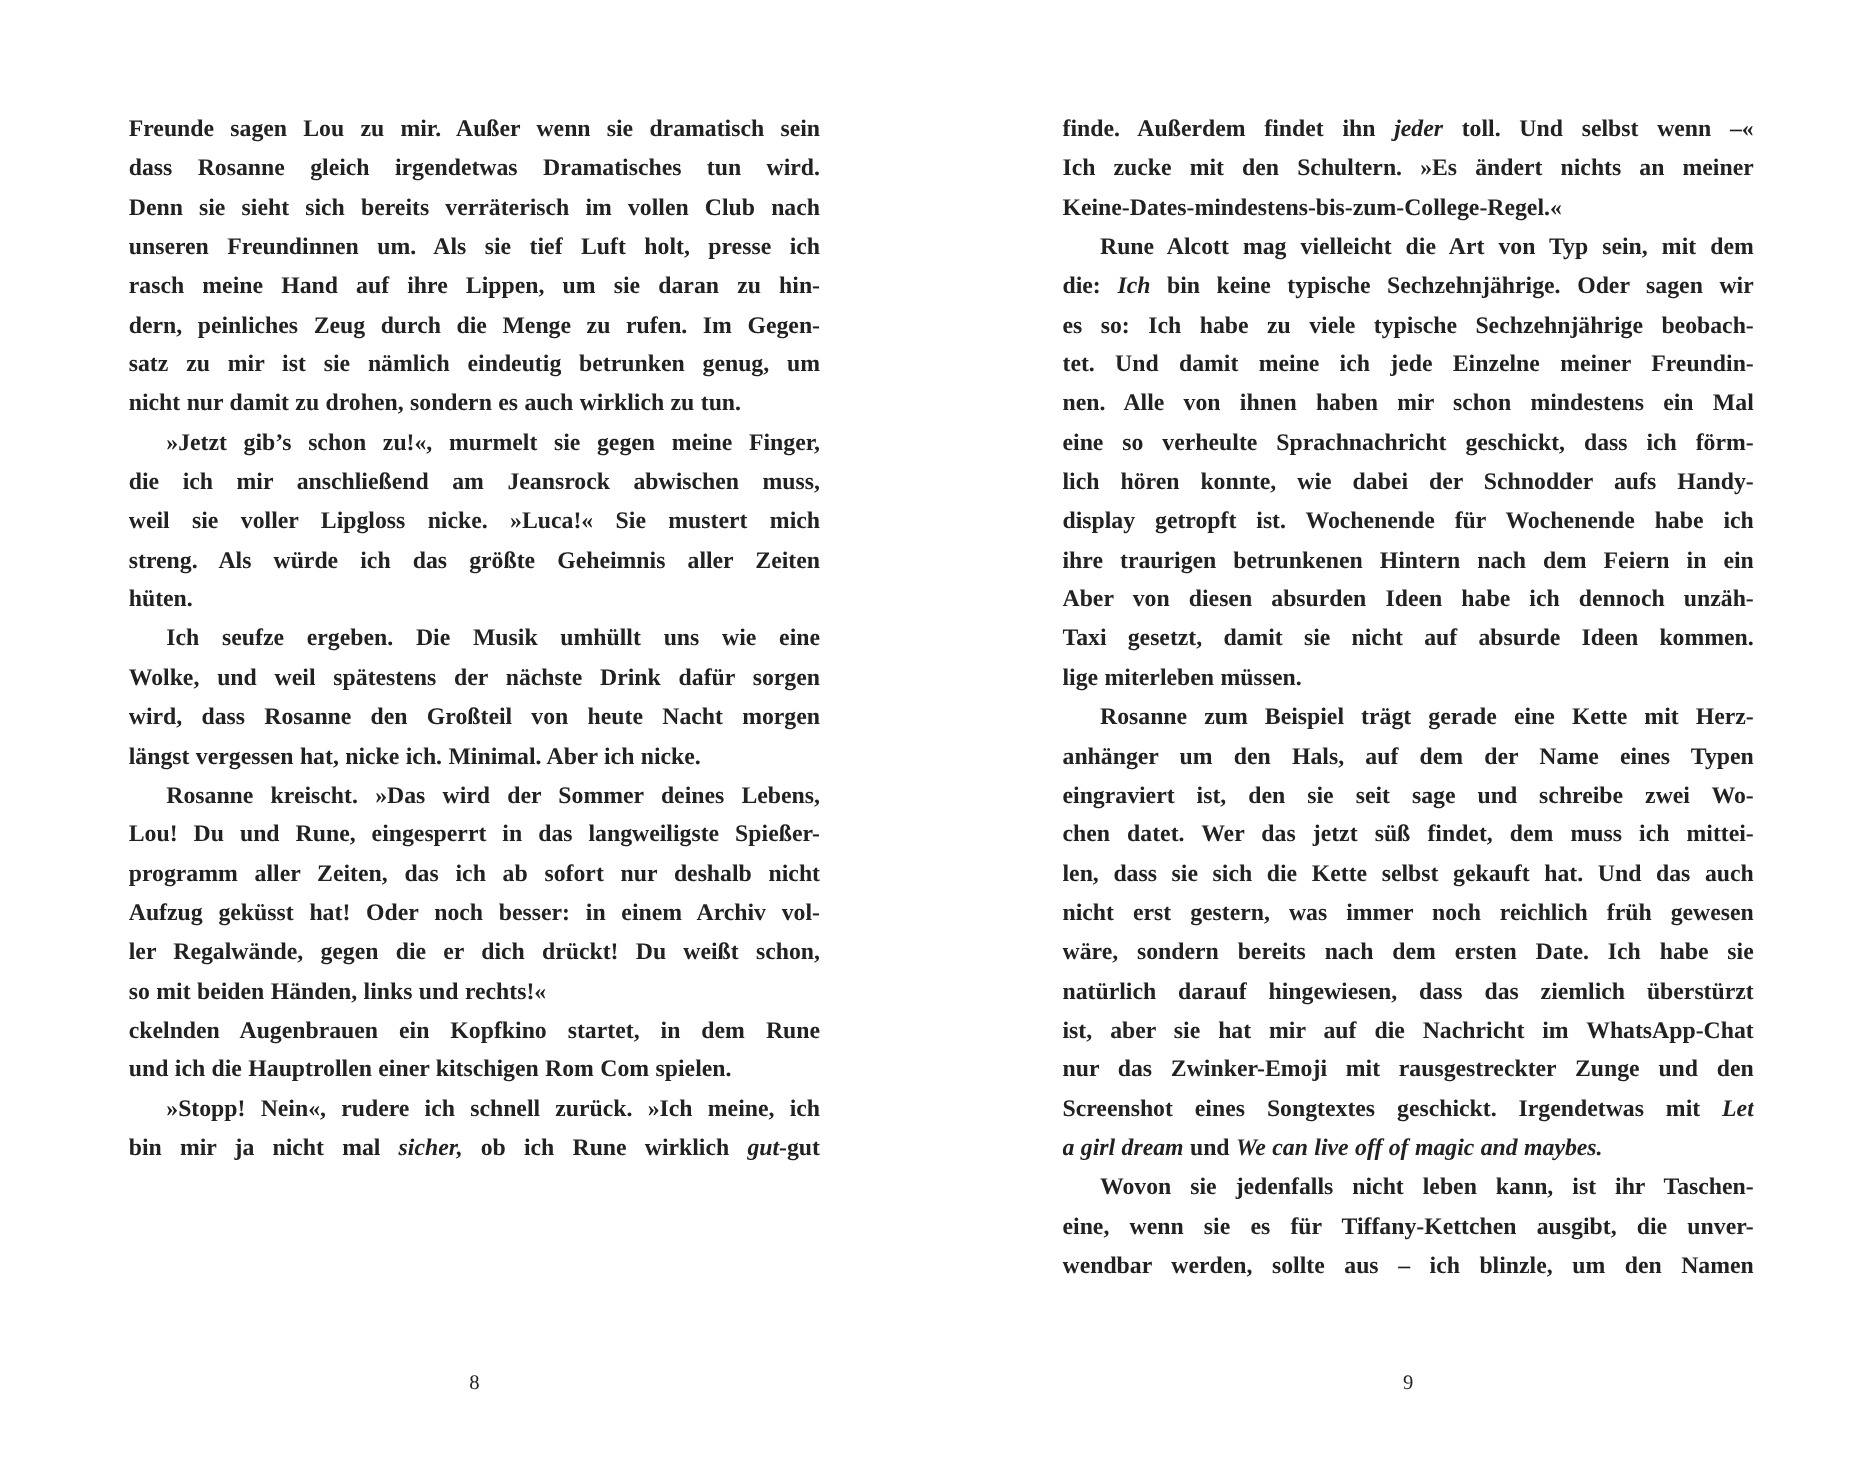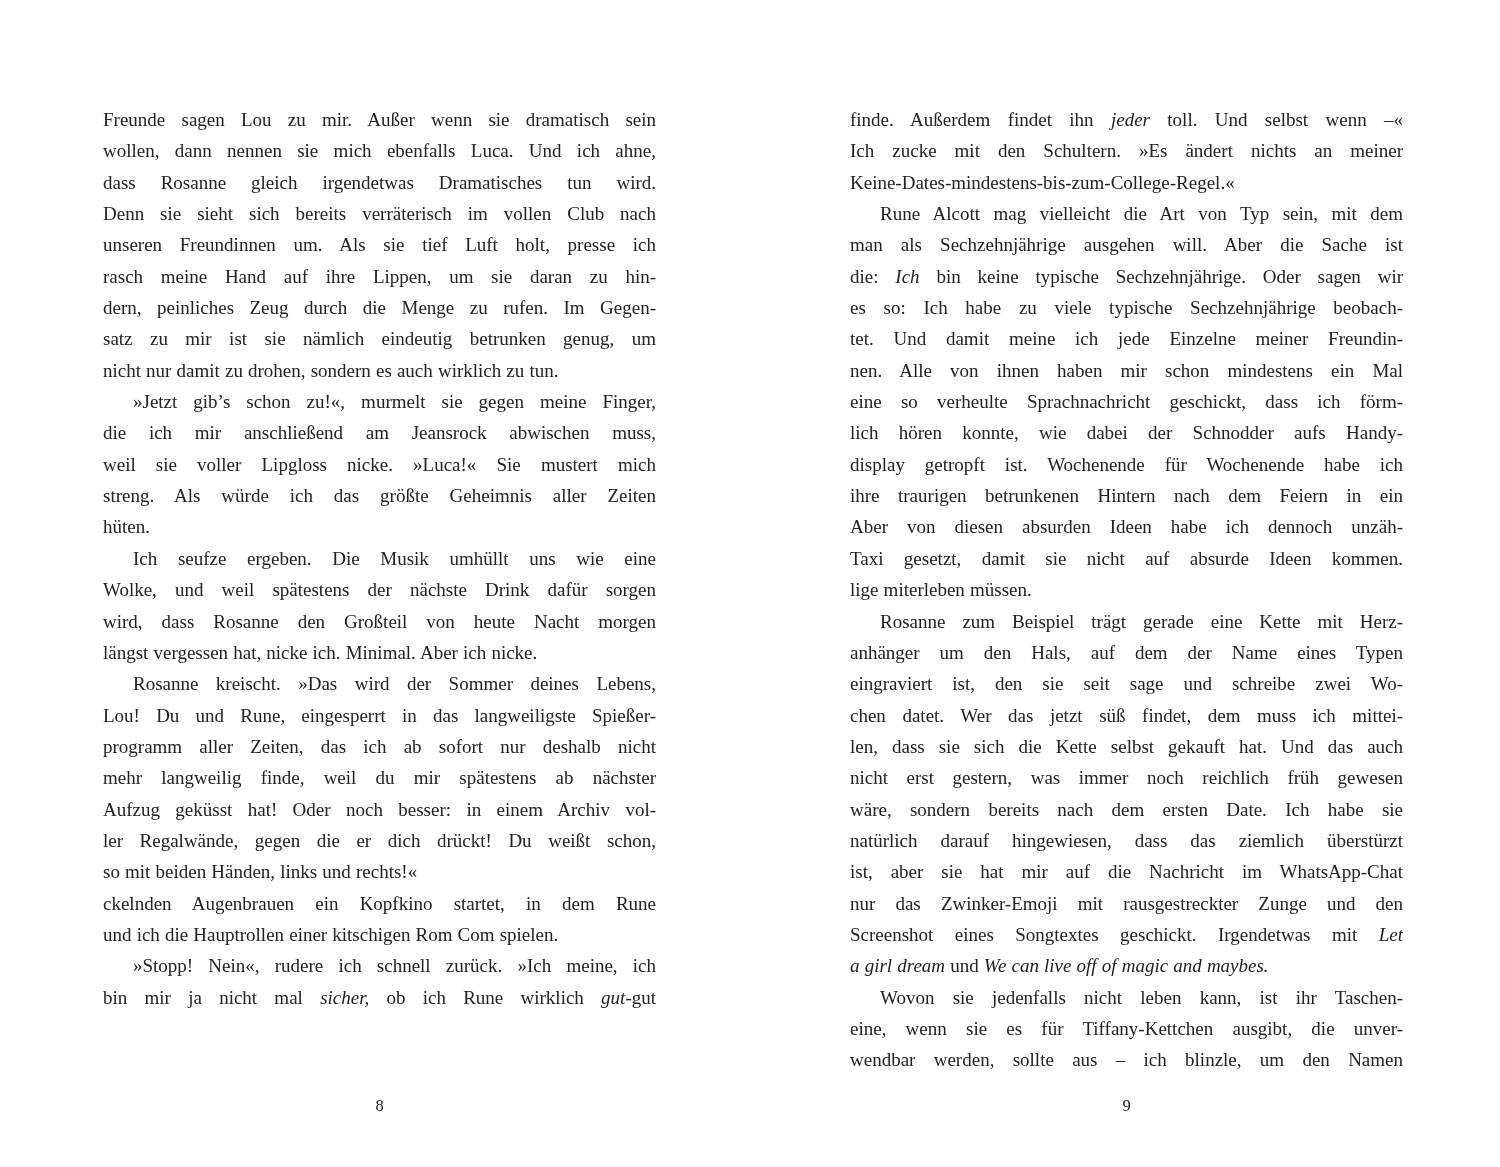--- a/index.html
+++ b/index.html
@@ -8,22 +8,23 @@
     width: 1500px;
     height: 1167px;
     background: #ffffff;
     font-family: "Liberation Serif", "DejaVu Serif", serif;
     color: #222222;
     overflow: hidden;
   }
   .spread { position: absolute; inset: 0; }
   .page-column {
     position: absolute;
-    top: 104px;
+    top: 88px;
     width: 553px;
+    font-weight: bold;
   }
   .page-left  { left: 103px; }
   .page-right { left: 850px; }
   .line {
     font-size: 19px;
     line-height: 31.35px;
     max-height: 31.35px;
     overflow: hidden;
     text-align: justify;
     text-align-last: justify;
@@ -41,55 +42,52 @@
   }
   .folio-left  { left: 103px; }
   .folio-right { left: 850px; }
 </style>
 </head>
 <body>
 
 <div class="spread">
   <div class="page-column page-left">
       <div class="line"><span>Freunde sagen Lou zu mir. Außer wenn sie dramatisch sein</span></div>
-      <div class="line"><span>wollen, dann nennen sie mich ebenfalls Luca. Und ich ahne,</span></div>
       <div class="line"><span>dass Rosanne gleich irgendetwas Dramatisches tun wird.</span></div>
       <div class="line"><span>Denn sie sieht sich bereits verräterisch im vollen Club nach</span></div>
       <div class="line"><span>unseren Freundinnen um. Als sie tief Luft holt, presse ich</span></div>
       <div class="line"><span>rasch meine Hand auf ihre Lippen, um sie daran zu hin-</span></div>
       <div class="line"><span>dern, peinliches Zeug durch die Menge zu rufen. Im Gegen-</span></div>
       <div class="line"><span>satz zu mir ist sie nämlich eindeutig betrunken genug, um</span></div>
       <div class="line end"><span>nicht nur damit zu drohen, sondern es auch wirklich zu tun.</span></div>
       <div class="line indent"><span>»Jetzt gib’s schon zu!«, murmelt sie gegen meine Finger,</span></div>
       <div class="line"><span>die ich mir anschließend am Jeansrock abwischen muss,</span></div>
       <div class="line"><span>weil sie voller Lipgloss nicke. »Luca!« Sie mustert mich</span></div>
       <div class="line"><span>streng. Als würde ich das größte Geheimnis aller Zeiten</span></div>
       <div class="line end"><span>hüten.</span></div>
       <div class="line indent"><span>Ich seufze ergeben. Die Musik umhüllt uns wie eine</span></div>
       <div class="line"><span>Wolke, und weil spätestens der nächste Drink dafür sorgen</span></div>
       <div class="line"><span>wird, dass Rosanne den Großteil von heute Nacht morgen</span></div>
       <div class="line end"><span>längst vergessen hat, nicke ich. Minimal. Aber ich nicke.</span></div>
       <div class="line indent"><span>Rosanne kreischt. »Das wird der Sommer deines Lebens,</span></div>
       <div class="line"><span>Lou! Du und Rune, eingesperrt in das langweiligste Spießer-</span></div>
       <div class="line"><span>programm aller Zeiten, das ich ab sofort nur deshalb nicht</span></div>
-      <div class="line"><span>mehr langweilig finde, weil du mir spätestens ab nächster</span></div>
       <div class="line"><span>Aufzug geküsst hat! Oder noch besser: in einem Archiv vol-</span></div>
       <div class="line"><span>ler Regalwände, gegen die er dich drückt! Du weißt schon,</span></div>
       <div class="line end"><span>so mit beiden Händen, links und rechts!«</span></div>
       <div class="line"><span>ckelnden Augenbrauen ein Kopfkino startet, in dem Rune</span></div>
       <div class="line end"><span>und ich die Hauptrollen einer kitschigen Rom Com spielen.</span></div>
       <div class="line indent"><span>»Stopp! Nein«, rudere ich schnell zurück. »Ich meine, ich</span></div>
       <div class="line"><span>bin mir ja nicht mal </span><em>sicher,</em><span> ob ich Rune wirklich </span><em>gut</em><span>-gut</span></div>
     </div>
   <div class="page-column page-right">
       <div class="line"><span>finde. Außerdem findet ihn </span><em>jeder</em><span> toll. Und selbst wenn –«</span></div>
       <div class="line"><span>Ich zucke mit den Schultern. »Es ändert nichts an meiner</span></div>
       <div class="line end"><span>Keine-Dates-mindestens-bis-zum-College-Regel.«</span></div>
       <div class="line indent"><span>Rune Alcott mag vielleicht die Art von Typ sein, mit dem</span></div>
-      <div class="line"><span>man als Sechzehnjährige ausgehen will. Aber die Sache ist</span></div>
       <div class="line"><span>die: </span><em>Ich</em><span> bin keine typische Sechzehnjährige. Oder sagen wir</span></div>
       <div class="line"><span>es so: Ich habe zu viele typische Sechzehnjährige beobach-</span></div>
       <div class="line"><span>tet. Und damit meine ich jede Einzelne meiner Freundin-</span></div>
       <div class="line"><span>nen. Alle von ihnen haben mir schon mindestens ein Mal</span></div>
       <div class="line"><span>eine so verheulte Sprachnachricht geschickt, dass ich förm-</span></div>
       <div class="line"><span>lich hören konnte, wie dabei der Schnodder aufs Handy-</span></div>
       <div class="line"><span>display getropft ist. Wochenende für Wochenende habe ich</span></div>
       <div class="line"><span>ihre traurigen betrunkenen Hintern nach dem Feiern in ein</span></div>
       <div class="line"><span>Aber von diesen absurden Ideen habe ich dennoch unzäh-</span></div>
       <div class="line"><span>Taxi gesetzt, damit sie nicht auf absurde Ideen kommen.</span></div>

